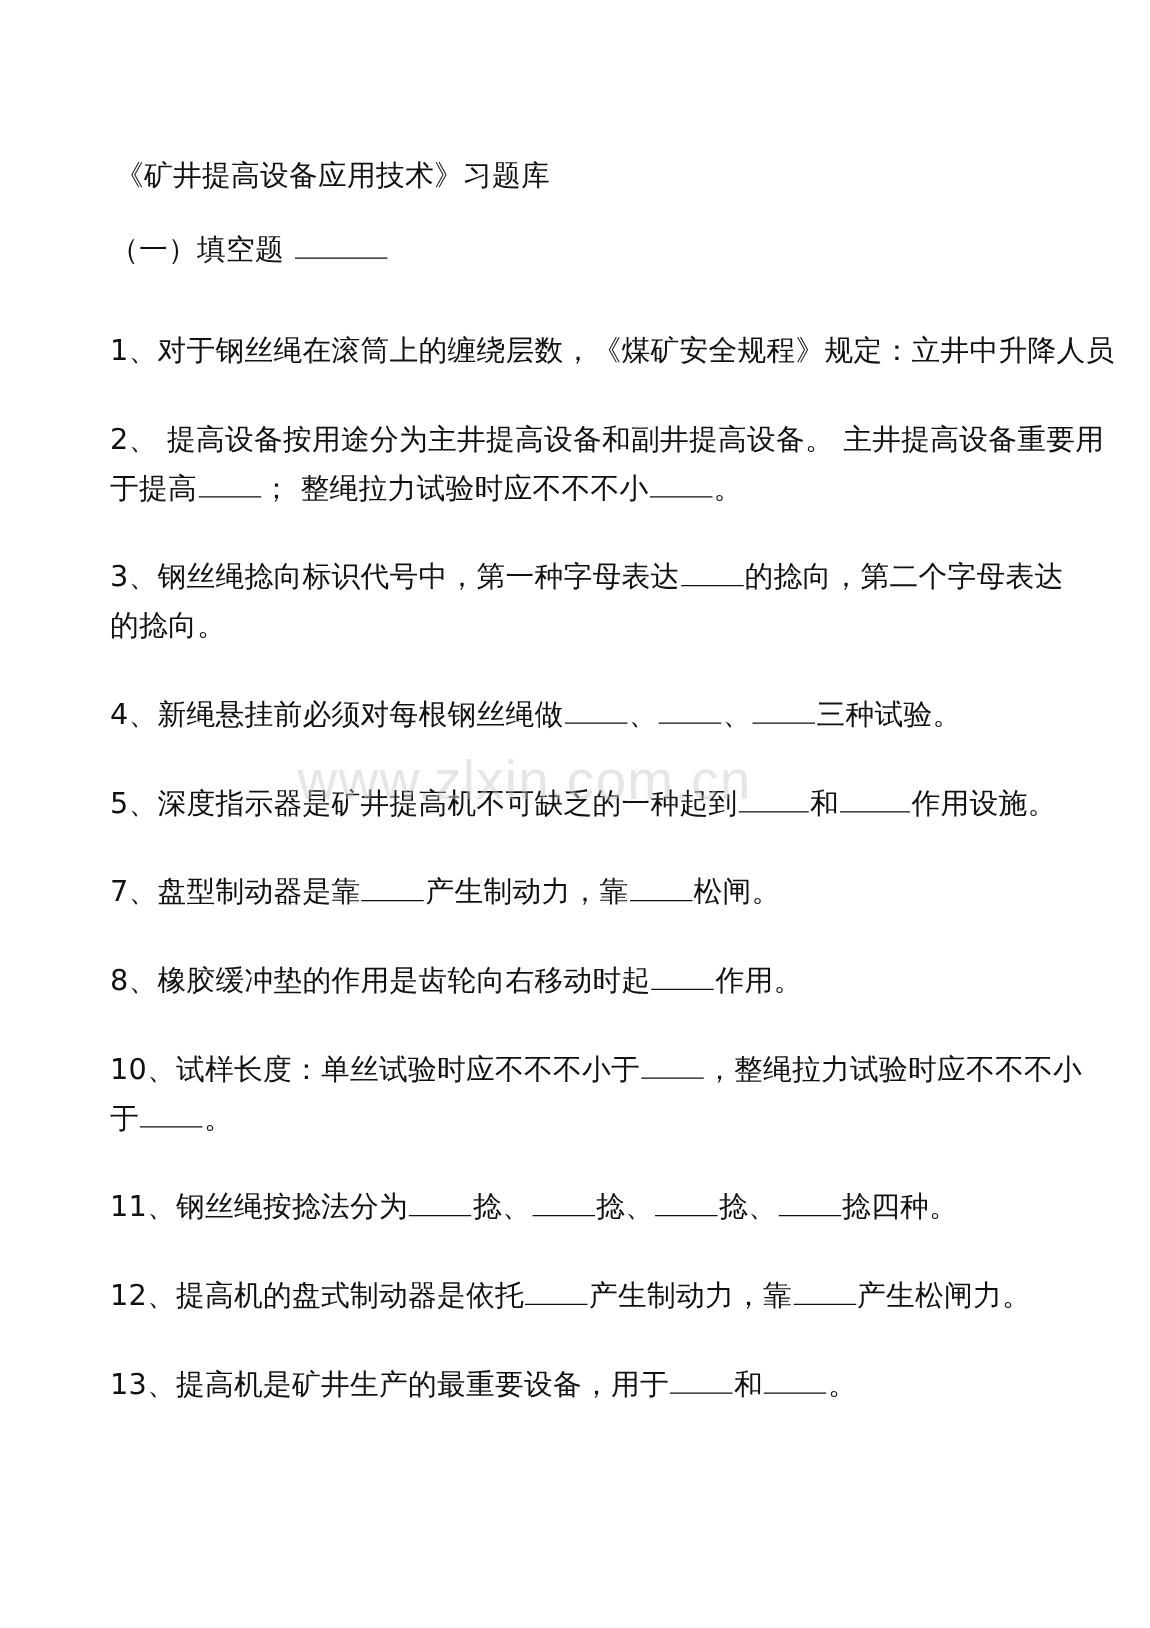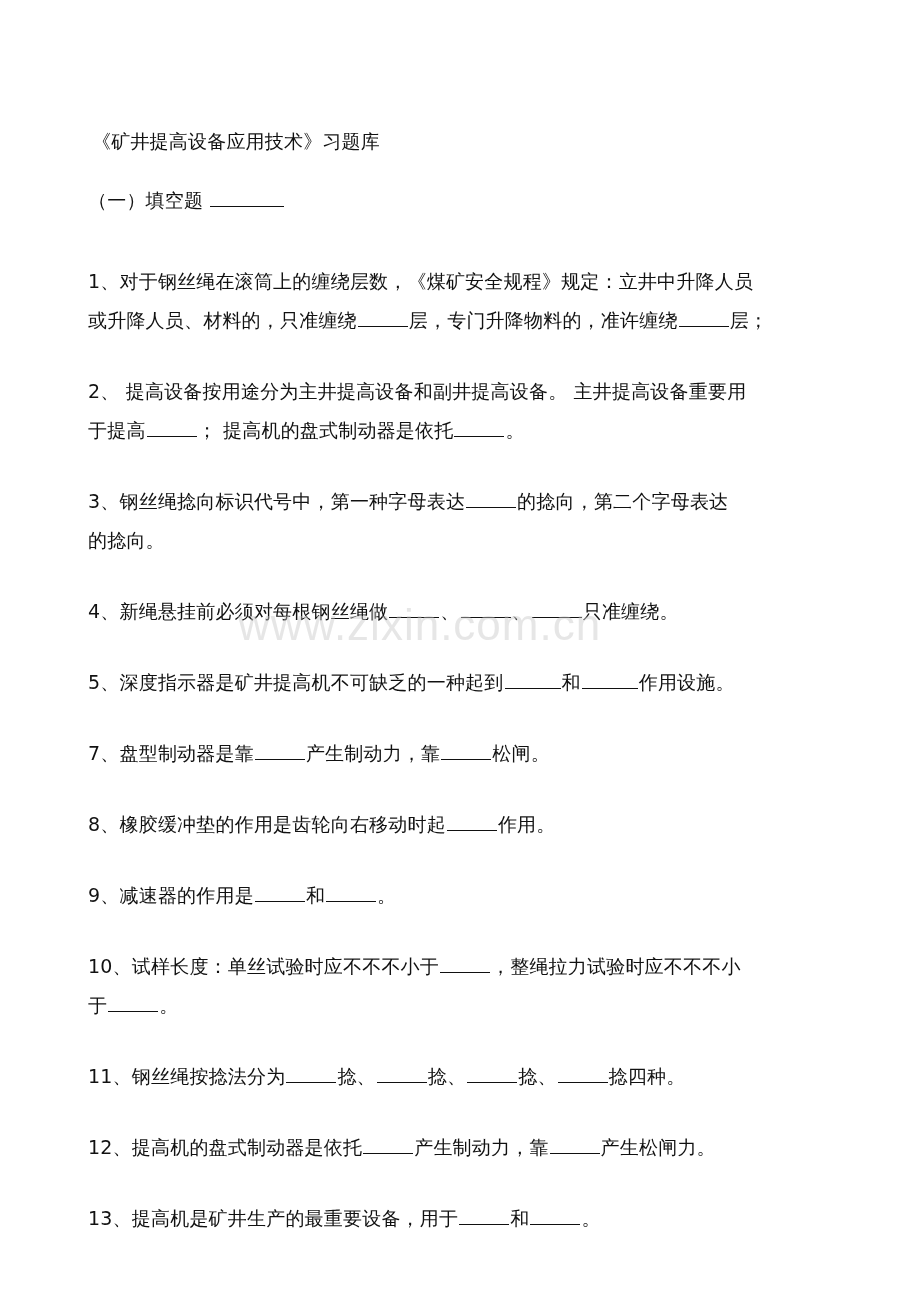--- a/index.html
+++ b/index.html
@@ -15,21 +15,21 @@
       font-family: "DejaVu Sans", "Liberation Sans", sans-serif;
       color: #111111;
     }
     .page {
       position: absolute;
       left: 88px;
       top: 122px;
       width: 748px;
     }
     .line {
-      font-size: 19px;
+      font-size: 23px;
       line-height: 39px;
       height: 39px;
       white-space: nowrap;
       letter-spacing: 0.2px;
     }
     .title { margin-left: 4px; }
     .gap { height: 10px; }
     .blank {
       display: inline-block;
       border-bottom: 1.2px solid #111;
@@ -57,44 +57,40 @@
 
 <div class="page">
   <div class="line title">《矿井提高设备应用技术》习题库</div>
   <div class="gap"></div>
   <div class="gap"></div>
   <div class="line"><span>（一）填空题</span> <span class="blank w7"></span></div>
   <div class="gap"></div>
   <div id="questions">
       <div class="q">
         <div class="line"><span>1、对于钢丝绳在滚筒上的缠绕层数，《煤矿安全规程》规定：立井中升降人员</span></div>
-        <div class="line"><span>或升降人员、材料的，只准缠绕</span><span class="blank w5"></span><span>层，专门升降物料的，准许缠绕</span><span class="blank w5"></span><span>层；</span></div>
       </div>
       <div class="q">
         <div class="line"><span>2、  提高设备按用途分为主井提高设备和副井提高设备。  主井提高设备重要用</span></div>
-        <div class="line"><span>于提高</span><span class="blank w5"></span><span>；  提高机的盘式制动器是依托</span><span class="blank w5"></span><span>。</span></div>
+        <div class="line"><span>于提高</span><span class="blank w5"></span><span>；  整绳拉力试验时应不不不小</span><span class="blank w5"></span><span>。</span></div>
       </div>
       <div class="q">
         <div class="line"><span>3、钢丝绳捻向标识代号中，第一种字母表达</span><span class="blank w5"></span><span>的捻向，第二个字母表达</span></div>
         <div class="line"><span>的捻向。</span></div>
       </div>
       <div class="q">
-        <div class="line"><span>4、新绳悬挂前必须对每根钢丝绳做</span><span class="blank w5"></span><span>、</span><span class="blank w5"></span><span>、</span><span class="blank w5"></span><span>只准缠绕。</span></div>
+        <div class="line"><span>4、新绳悬挂前必须对每根钢丝绳做</span><span class="blank w5"></span><span>、</span><span class="blank w5"></span><span>、</span><span class="blank w5"></span><span>三种试验。</span></div>
       </div>
       <div class="q">
         <div class="line"><span>5、深度指示器是矿井提高机不可缺乏的一种起到</span><span class="blank w6"></span><span>和</span><span class="blank w6"></span><span>作用设施。</span></div>
       </div>
       <div class="q">
         <div class="line"><span>7、盘型制动器是靠</span><span class="blank w5"></span><span>产生制动力，靠</span><span class="blank w5"></span><span>松闸。</span></div>
       </div>
       <div class="q">
         <div class="line"><span>8、橡胶缓冲垫的作用是齿轮向右移动时起</span><span class="blank w5"></span><span>作用。</span></div>
-      </div>
-      <div class="q">
-        <div class="line"><span>9、减速器的作用是</span><span class="blank w5"></span><span>和</span><span class="blank w5"></span><span>。</span></div>
       </div>
       <div class="q">
         <div class="line"><span>10、试样长度：单丝试验时应不不不小于</span><span class="blank w5"></span><span>，整绳拉力试验时应不不不小</span></div>
         <div class="line"><span>于</span><span class="blank w5"></span><span>。</span></div>
       </div>
       <div class="q">
         <div class="line"><span>11、钢丝绳按捻法分为</span><span class="blank w5"></span><span>捻、</span><span class="blank w5"></span><span>捻、</span><span class="blank w5"></span><span>捻、</span><span class="blank w5"></span><span>捻四种。</span></div>
       </div>
       <div class="q">
         <div class="line"><span>12、提高机的盘式制动器是依托</span><span class="blank w5"></span><span>产生制动力，靠</span><span class="blank w5"></span><span>产生松闸力。</span></div>

